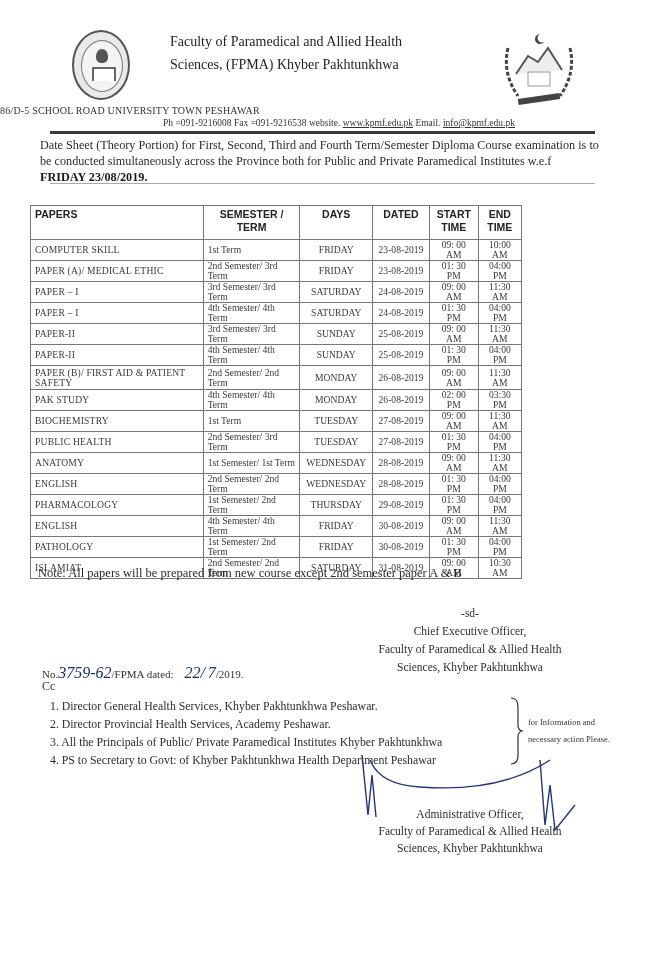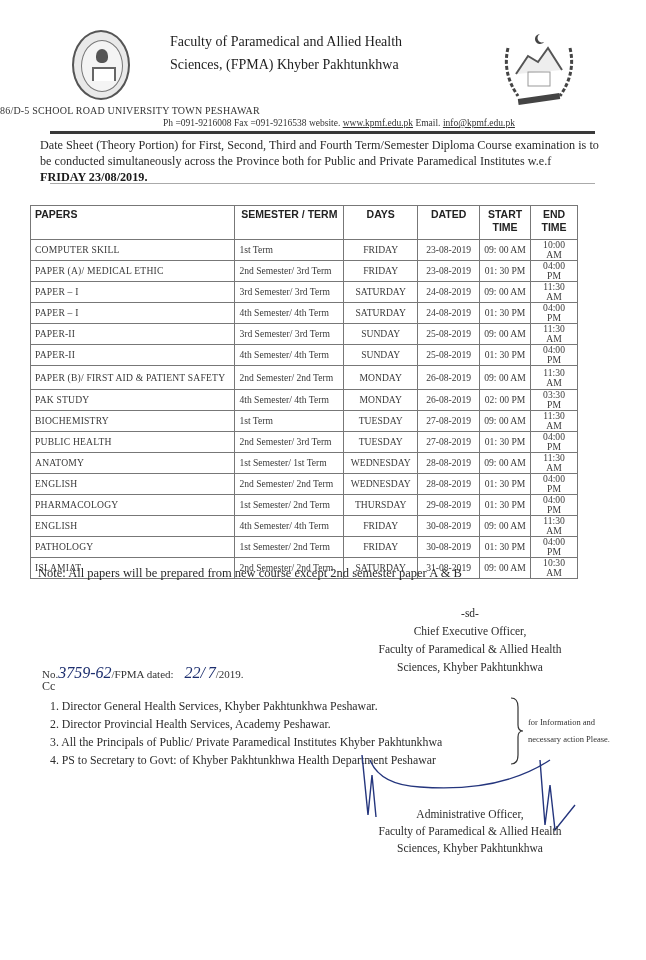--- a/index.html
+++ b/index.html
@@ -30,21 +30,21 @@
   .hdr-contact { left: 16px; width: 646px; top: 118px; text-align: center; font-size: 9.5px; color: #333; }
   .hdr-contact u { text-decoration: underline; }
   .rule1 { left: 50px; top: 131px; width: 545px; height: 3px; background: #3a3a3a; }
   .rule2 { left: 50px; top: 183px; width: 545px; height: 1px; background: #aaa; }
   .intro {
     left: 40px; top: 137px; width: 560px; font-size: 12.2px; line-height: 16px; color: #2b2b2b;
   }
   .intro b { color: #1a1a1a; }
 
   table.sheet {
-    position: absolute; left: 30px; top: 205px; width: 548px; border-collapse: collapse;
+    position: absolute; left: 30px; top: 205px; width: 492px; border-collapse: collapse;
     font-size: 9.6px; color: #3a3a3a;
   }
   table.sheet th, table.sheet td { border: 1px solid #777; padding: 0 4px; }
   table.sheet th {
     font-family: "Liberation Sans", sans-serif; font-weight: bold; font-size: 10.5px; color: #222;
     height: 31px; vertical-align: top; padding-top: 2px; line-height: 13px;
   }
   table.sheet th.l { text-align: left; }
   table.sheet td { height: 17px; line-height: 10px; }
   table.sheet tr.tall td { height: 23px; }

